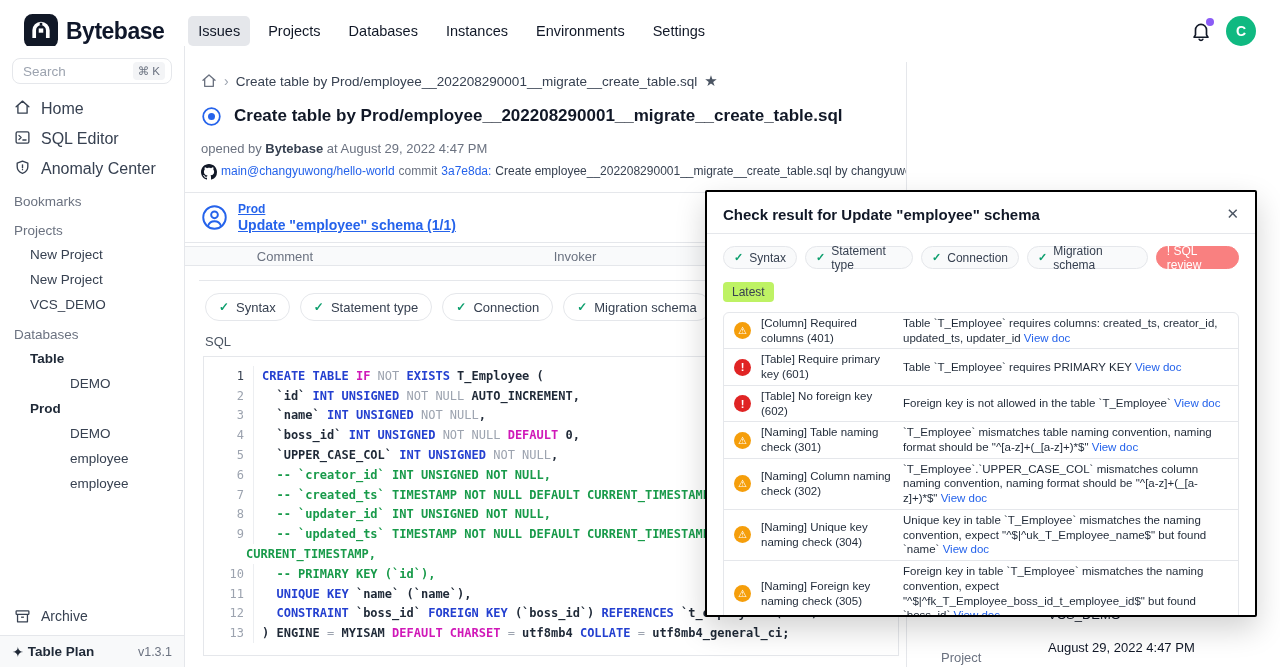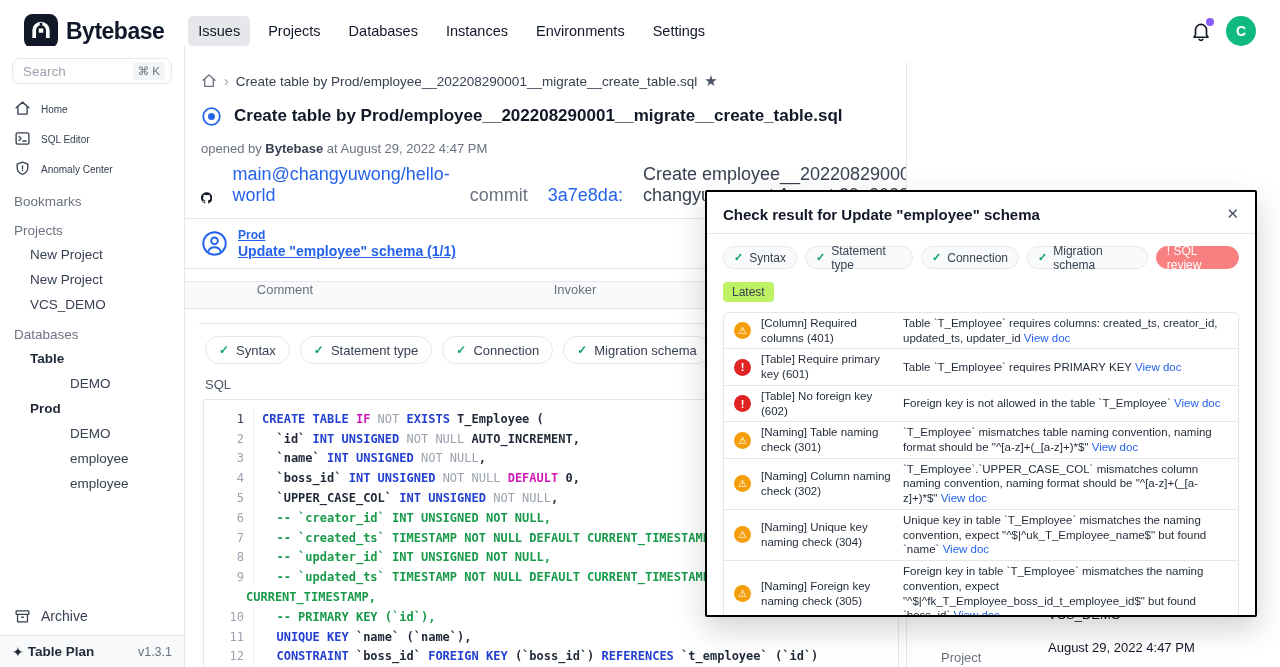--- a/index.html
+++ b/index.html
@@ -22,21 +22,21 @@
     display:flex; align-items:center; justify-content:center; font-size:14px; font-weight:700; cursor:pointer; }
 
   
   #sidebar { position:absolute; left:0; top:46px; bottom:0; width:185px; background:#fff;
     border-right:1px solid #e5e7eb; }
   .search-box { margin:12px 12px 10px 12px; height:26px; border:1px solid #e5e7eb; border-radius:8px;
     display:flex; align-items:center; padding:0 6px 0 10px; cursor:pointer; }
   .search-ph { color:#9ca3af; font-size:13.5px; flex:1; }
   .kbd { background:#f3f4f6; border-radius:4px; color:#6b7280; font-size:11.5px; padding:2px 5px; }
   .snav-item { display:flex; align-items:center; gap:10px; height:30px; padding-left:14px;
-    font-size:10px; color:#374151; cursor:pointer; }
+    font-size:16px; color:#374151; cursor:pointer; }
   .snav-item svg { flex:none; }
   .sec-label { padding:10px 0 4px 14px; font-size:13.5px; color:#6b7280; }
   .sec-item { height:25px; display:flex; align-items:center; font-size:13.5px; color:#374151; cursor:pointer; }
   .sec-item.i1 { padding-left:30px; }
   .sec-item.i2 { padding-left:70px;text-align:right; }
   .sec-item.bold { font-weight:700; color:#1f2937; }
   .archive-row { position:absolute; left:0; bottom:36px; width:100%; display:flex; align-items:center;
     gap:10px; padding-left:14px; height:30px; font-size:14px; color:#374151; cursor:pointer; }
   .side-footer { position:absolute; left:0; bottom:0; width:100%; height:32px; background:#f8f9fa;
     border-top:1px solid #e5e7eb; display:flex; align-items:center; padding:0 12px; }
@@ -54,30 +54,30 @@
     display:flex; align-items:center; justify-content:center; font-size:12px; font-weight:700; color:#1f2937; cursor:pointer; }
   .title-row { display:flex; align-items:center; gap:12px; padding:0 32px 0 16px; margin-top:2px; height:36px; }
   .issue-title { font-size:17px; font-weight:700; color:#111827; }
   .approve-btn { margin-left:auto; background:#4f46e5; color:#fff; font-size:14px; font-weight:500;
     border:none; border-radius:6px; padding:8px 17px; cursor:pointer; }
   .kebab { margin-left:14px; color:#374151; font-size:16px; letter-spacing:0; line-height:5px;
     display:flex; flex-direction:column; gap:2px; cursor:pointer; }
   .kebab i { width:3.5px; height:3.5px; background:#374151; border-radius:50%; display:block; }
   .opened-row { padding:7px 16px 0; font-size:13px; color:#6b7280; }
   .opened-row b { color:#374151; font-weight:700; }
-  .vcs-row { display:flex; align-items:flex-end; gap:20px; padding:8px 16px 0; font-size:18px; color:#374151; }
+  .vcs-row { display:flex; align-items:flex-start; gap:4px; padding:8px 16px 0; font-size:12px; color:#374151; }
   .vcs-link { color:#2563eb; cursor:pointer; }
   .vcs-gray { color:#6b7280; }
   .divider { height:1px; background:#e5e7eb; margin-top:12px; }
   .stage-row { display:flex; align-items:center; gap:10px; padding:9px 16px; }
   .stage-links { display:flex; flex-direction:column; gap:1px; }
   .stage-env { font-size:12px; font-weight:700; color:#2563eb; text-decoration:underline; cursor:pointer; }
   .stage-task { font-size:14px; font-weight:700; color:#2563eb; text-decoration:underline; cursor:pointer; }
-  .task-header { display:flex; height:28px; background:#f9fafb; border-top:1px solid #e5e7eb;
-    border-bottom:1px solid #e5e7eb; margin-top:12px; width:707px; align-items:flex-start; }
+  .task-header { display:flex; height:20px; background:#f9fafb; border-top:1px solid #e5e7eb;
+    border-bottom:1px solid #e5e7eb; margin-top:3px; width:707px; align-items:center; }
   .th-cell { font-size:13px; color:#6b7280; text-align:center; }
   .th-cell.c1 { width:200px; }
   .th-cell.c2 { width:380px; }
   .subdivider { height:1px; background:#e5e7eb; margin:14px 0 0 14px; width:693px; }
   .pills-row { display:flex; gap:10px; align-items:center; padding:12px 0 0 20px; }
   .pill { display:flex; align-items:center; gap:7px; height:28px; padding:0 13px; border-radius:15px;
     border:1px solid #e5e7eb; background:#fff; font-size:13px; color:#374151; cursor:pointer; }
   .pill .chk { color:#0e9f6e; font-size:12px; font-weight:700; }
   .pill.fail { background:#fad1d1; border-color:#fad1d1; color:#c81e1e; font-weight:500; }
   .sql-label { padding:13px 0 0 20px; font-size:13px; color:#4b5563; }

